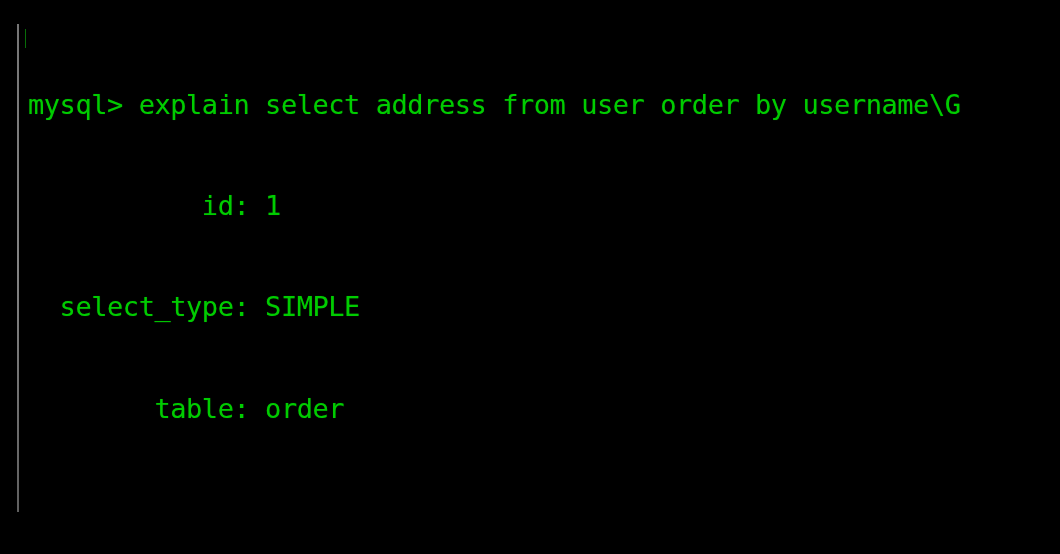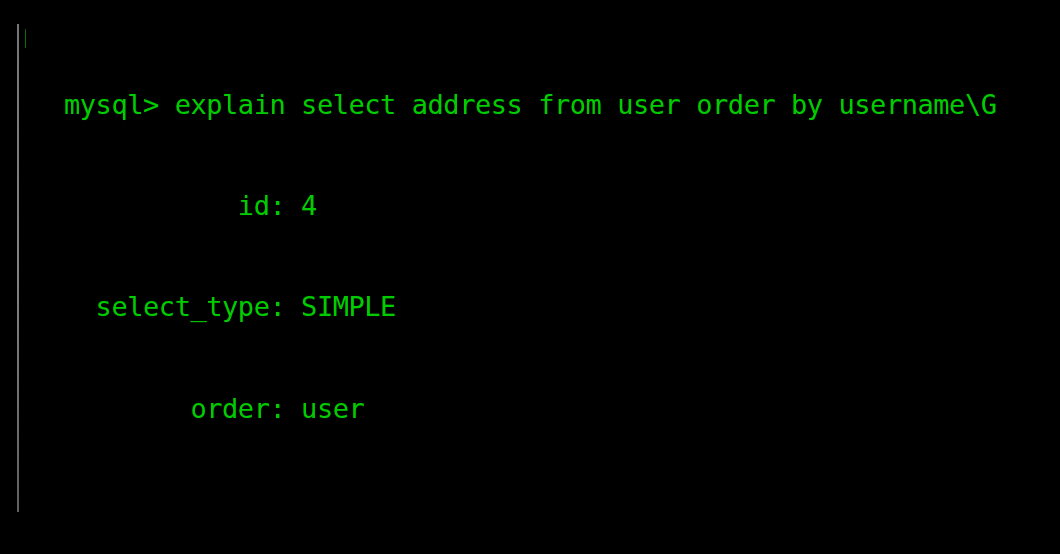--- a/index.html
+++ b/index.html
@@ -33,21 +33,20 @@
     font-size: 27px;
     line-height: 33.8px;
     white-space: pre;
     letter-spacing: -0.45px;
     text-shadow: 0 0 1px rgba(0, 220, 0, 0.35);
   }
   .term-line {
     display: block;
     white-space: pre;
     height: 33.8px;
-    margin-left: 36px;
   }
   #prompt-prefix-artifact {
     position: absolute;
     left: 19px;
     top: 29px;
     width: 7px;
     height: 19px;
     color: #0a7a0a;
     font-size: 27px;
     line-height: 19px;
@@ -58,23 +57,23 @@
 <body>
 
 <div id="screen">
 
   <div id="scrollbar-track"></div>
 
   <div id="prompt-prefix-artifact">[</div>
 
   <div id="terminal-output">
     <span class="term-line">mysql&gt; explain select address from user order by username\G</span>
-    <span class="term-line">           id: 4</span>
+    <span class="term-line">           id: 1</span>
     <span class="term-line">  select_type: SIMPLE</span>
-    <span class="term-line">        order: user</span>
+    <span class="term-line">        table: order</span>
     
     
     
     
     
     
     
     
     
     

